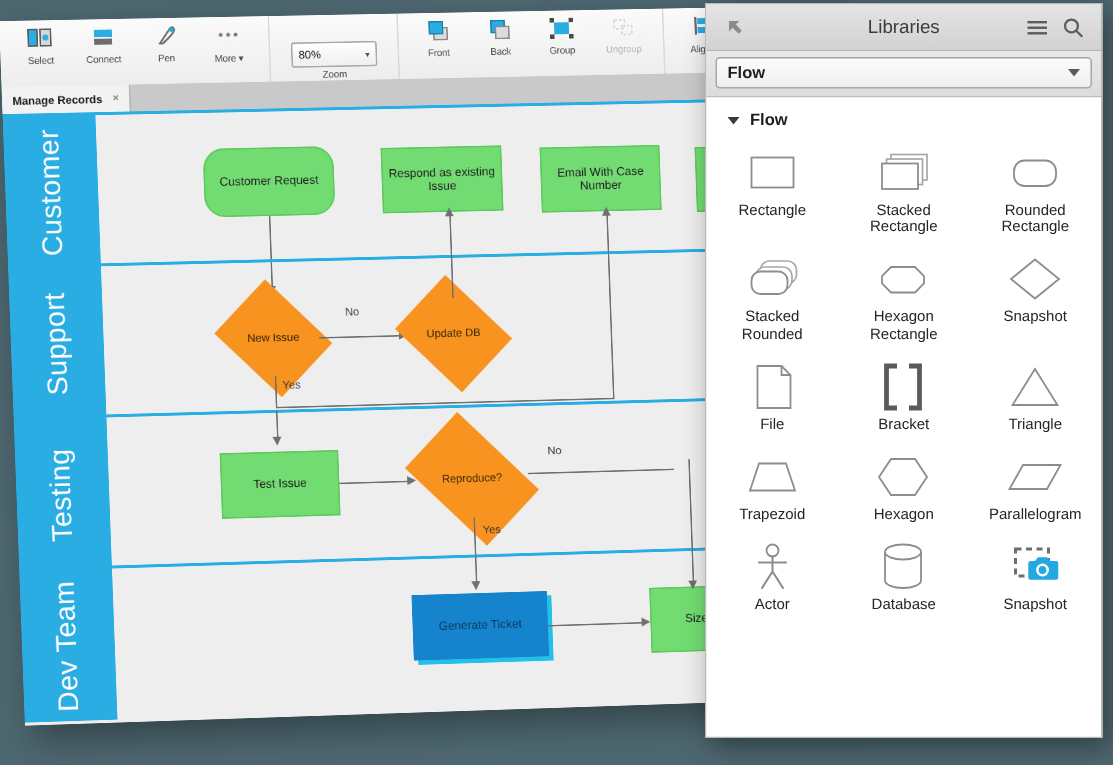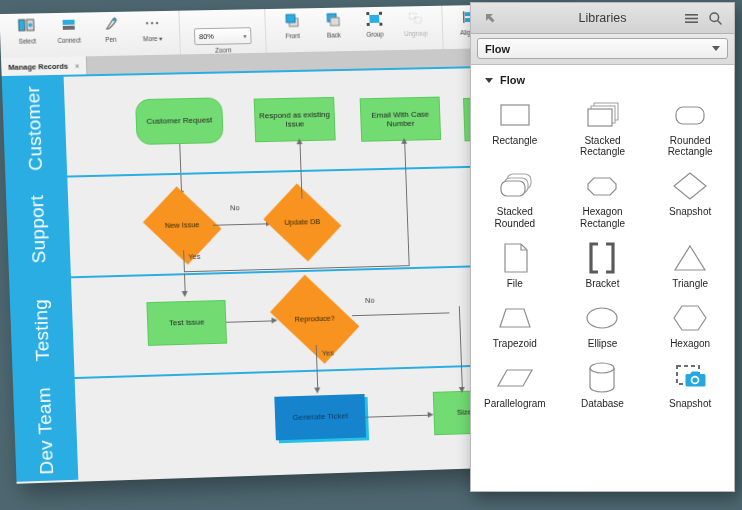--- a/index.html
+++ b/index.html
@@ -608,47 +608,48 @@
 
         <div class="cell">
           <span class="gfx">
             <svg width="44" height="30" viewBox="0 0 44 30">
                 <path d="M13 6 L31 6 L37 24 L7 24 Z" fill="#fff" stroke="#8d8d8d" stroke-width="1.2"></path>
               </svg>
           </span>
           <span class="cap">Trapezoid</span>
         </div>
 
-        <div class="cell">
-          <span class="gfx">
-            <svg width="44" height="30" viewBox="0 0 44 30">
-                <ellipse cx="22" cy="15" rx="15" ry="10" fill="#fff" stroke="#8d8d8d" stroke-width="1.2"></ellipse>
-              </svg>
-          </span>
-          <span class="cap">Ellipse</span>
-        </div>
 
         <div class="cell">
           <span class="gfx">
             <svg width="44" height="32" viewBox="0 0 44 32">
                 <path d="M14 4 L30 4 L38 16 L30 28 L14 28 L6 16 Z" fill="#fff" stroke="#8d8d8d" stroke-width="1.2"></path>
               </svg>
           </span>
           <span class="cap">Hexagon</span>
         </div>
 
         <div class="cell">
           <span class="gfx">
             <svg width="44" height="28" viewBox="0 0 44 28">
                 <path d="M14 6 L39 6 L30 22 L5 22 Z" fill="#fff" stroke="#8d8d8d" stroke-width="1.2"></path>
               </svg>
           </span>
           <span class="cap">Parallelogram</span>
         </div>
 
+        <div class="cell">
+          <span class="gfx">
+            <svg width="44" height="34" viewBox="0 0 44 34">
+              <circle cx="22" cy="6" r="4" fill="#fff" stroke="#8d8d8d" stroke-width="1.2"></circle>
+              <path d="M22 10 L22 20 M13 14 L31 14 M22 20 L15 31 M22 20 L29 31" fill="none" stroke="#8d8d8d" stroke-width="1.4" stroke-linecap="round"></path>
+            </svg>
+          </span>
+          <span class="cap">Actor</span>
+        </div>
 
         <div class="cell">
           <span class="gfx">
             <svg width="44" height="34" viewBox="0 0 44 34">
               <path d="M10 7 L10 26 a12 5 0 0 0 24 0 L34 7" fill="#fff" stroke="#8d8d8d" stroke-width="1.2"></path>
               <ellipse cx="22" cy="7" rx="12" ry="5" fill="#fff" stroke="#8d8d8d" stroke-width="1.2"></ellipse>
             </svg>
           </span>
           <span class="cap">Database</span>
         </div>

